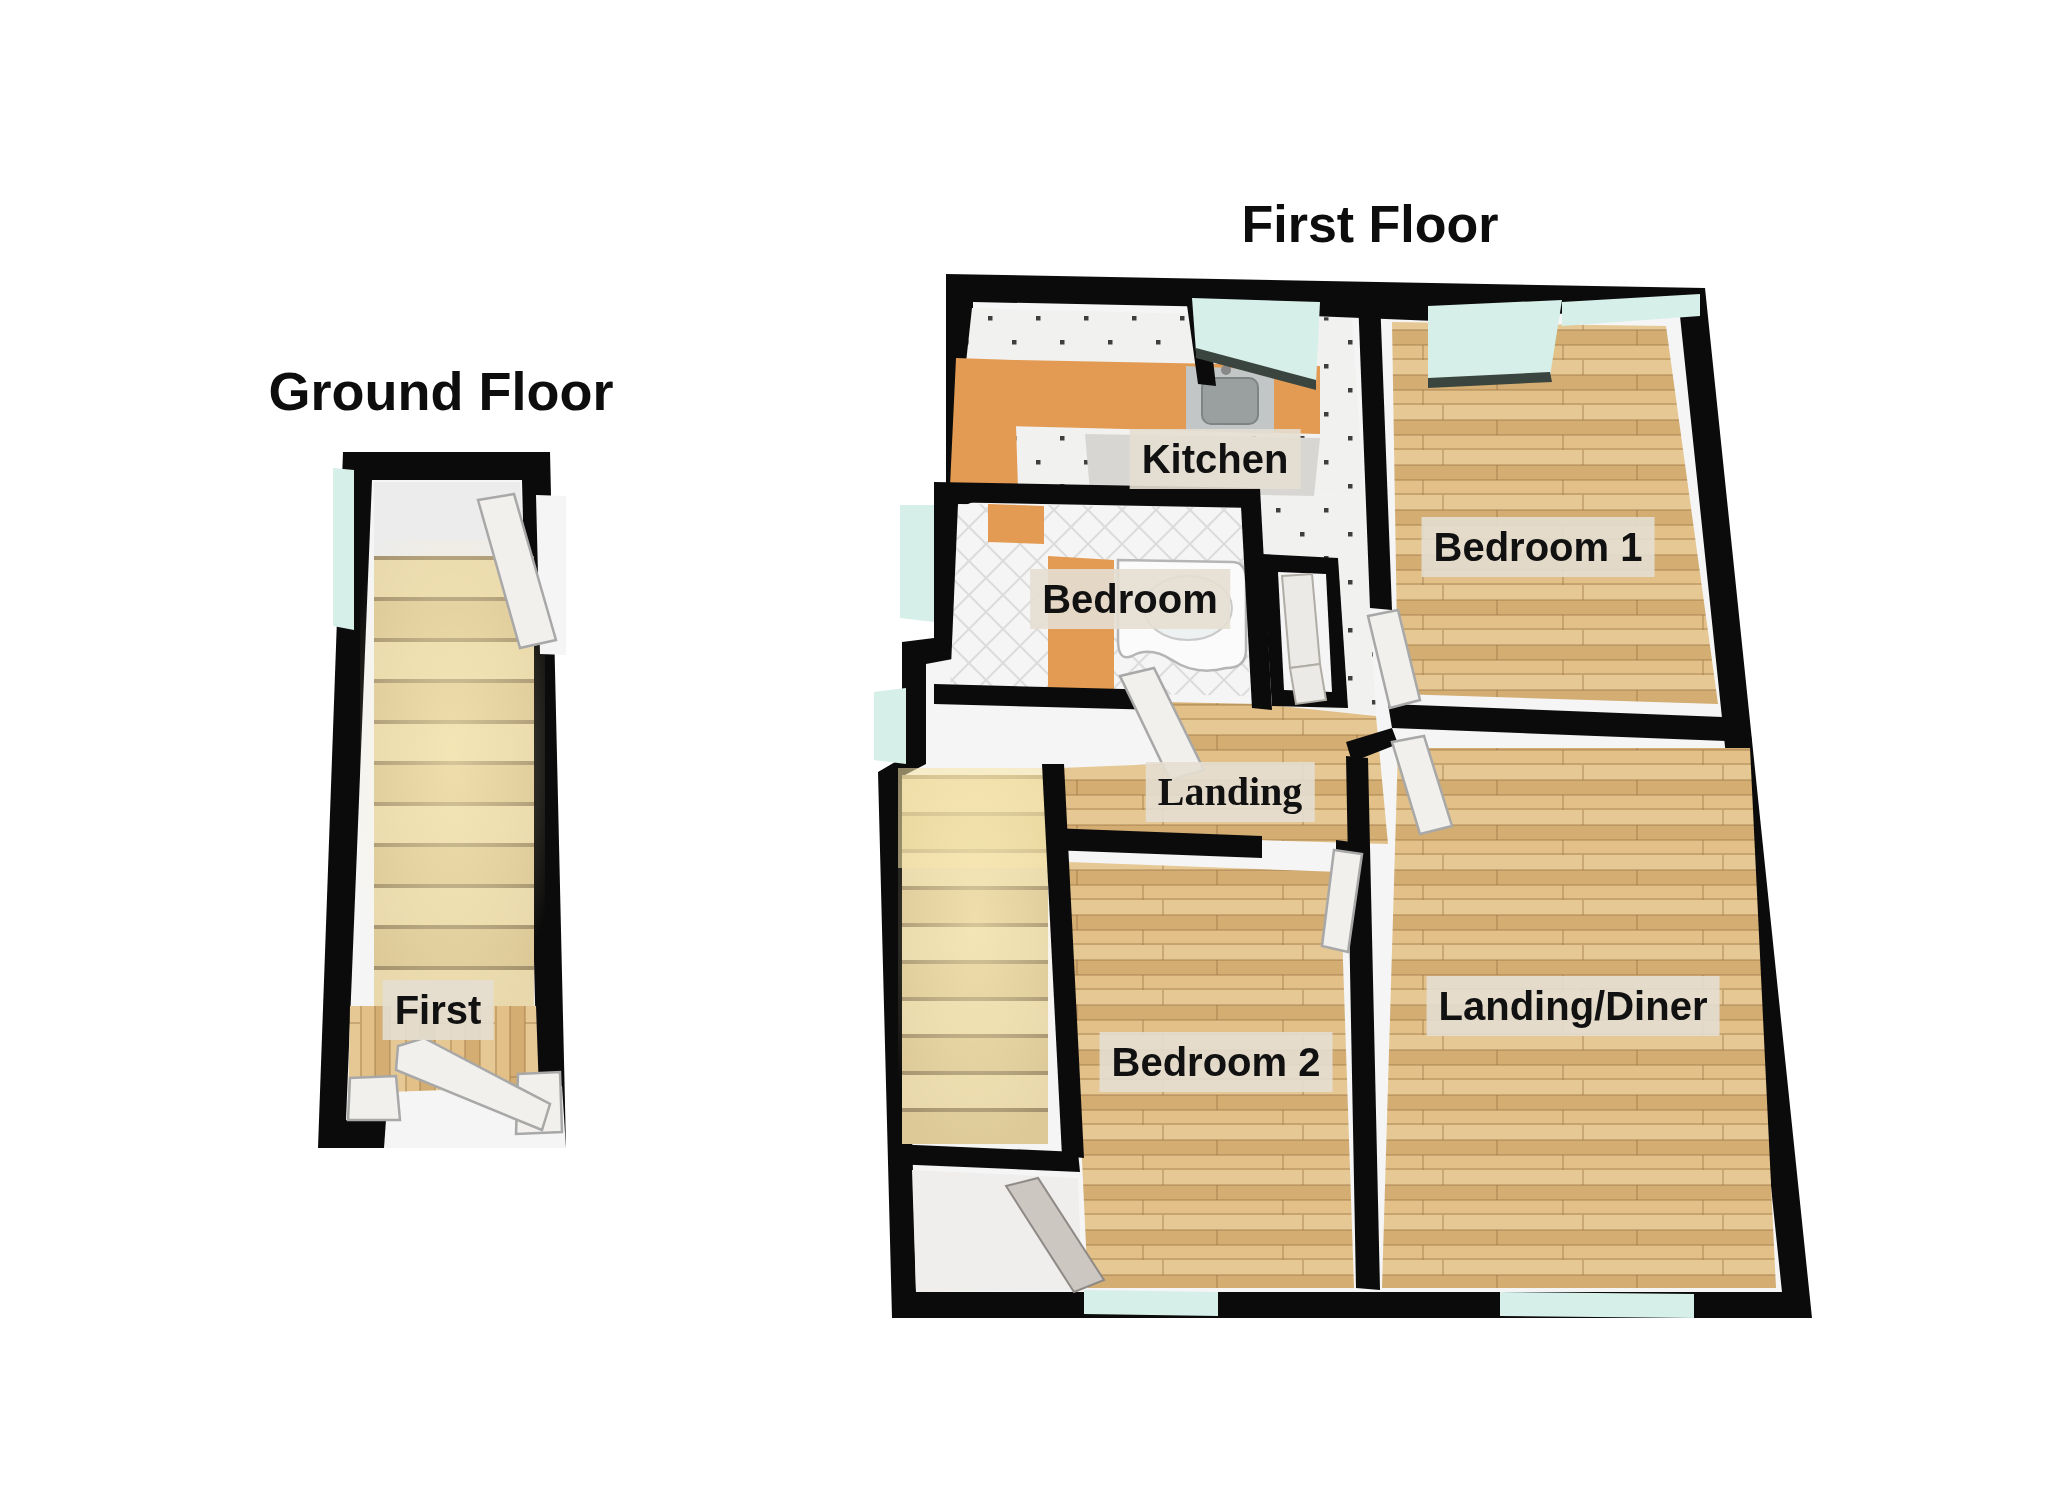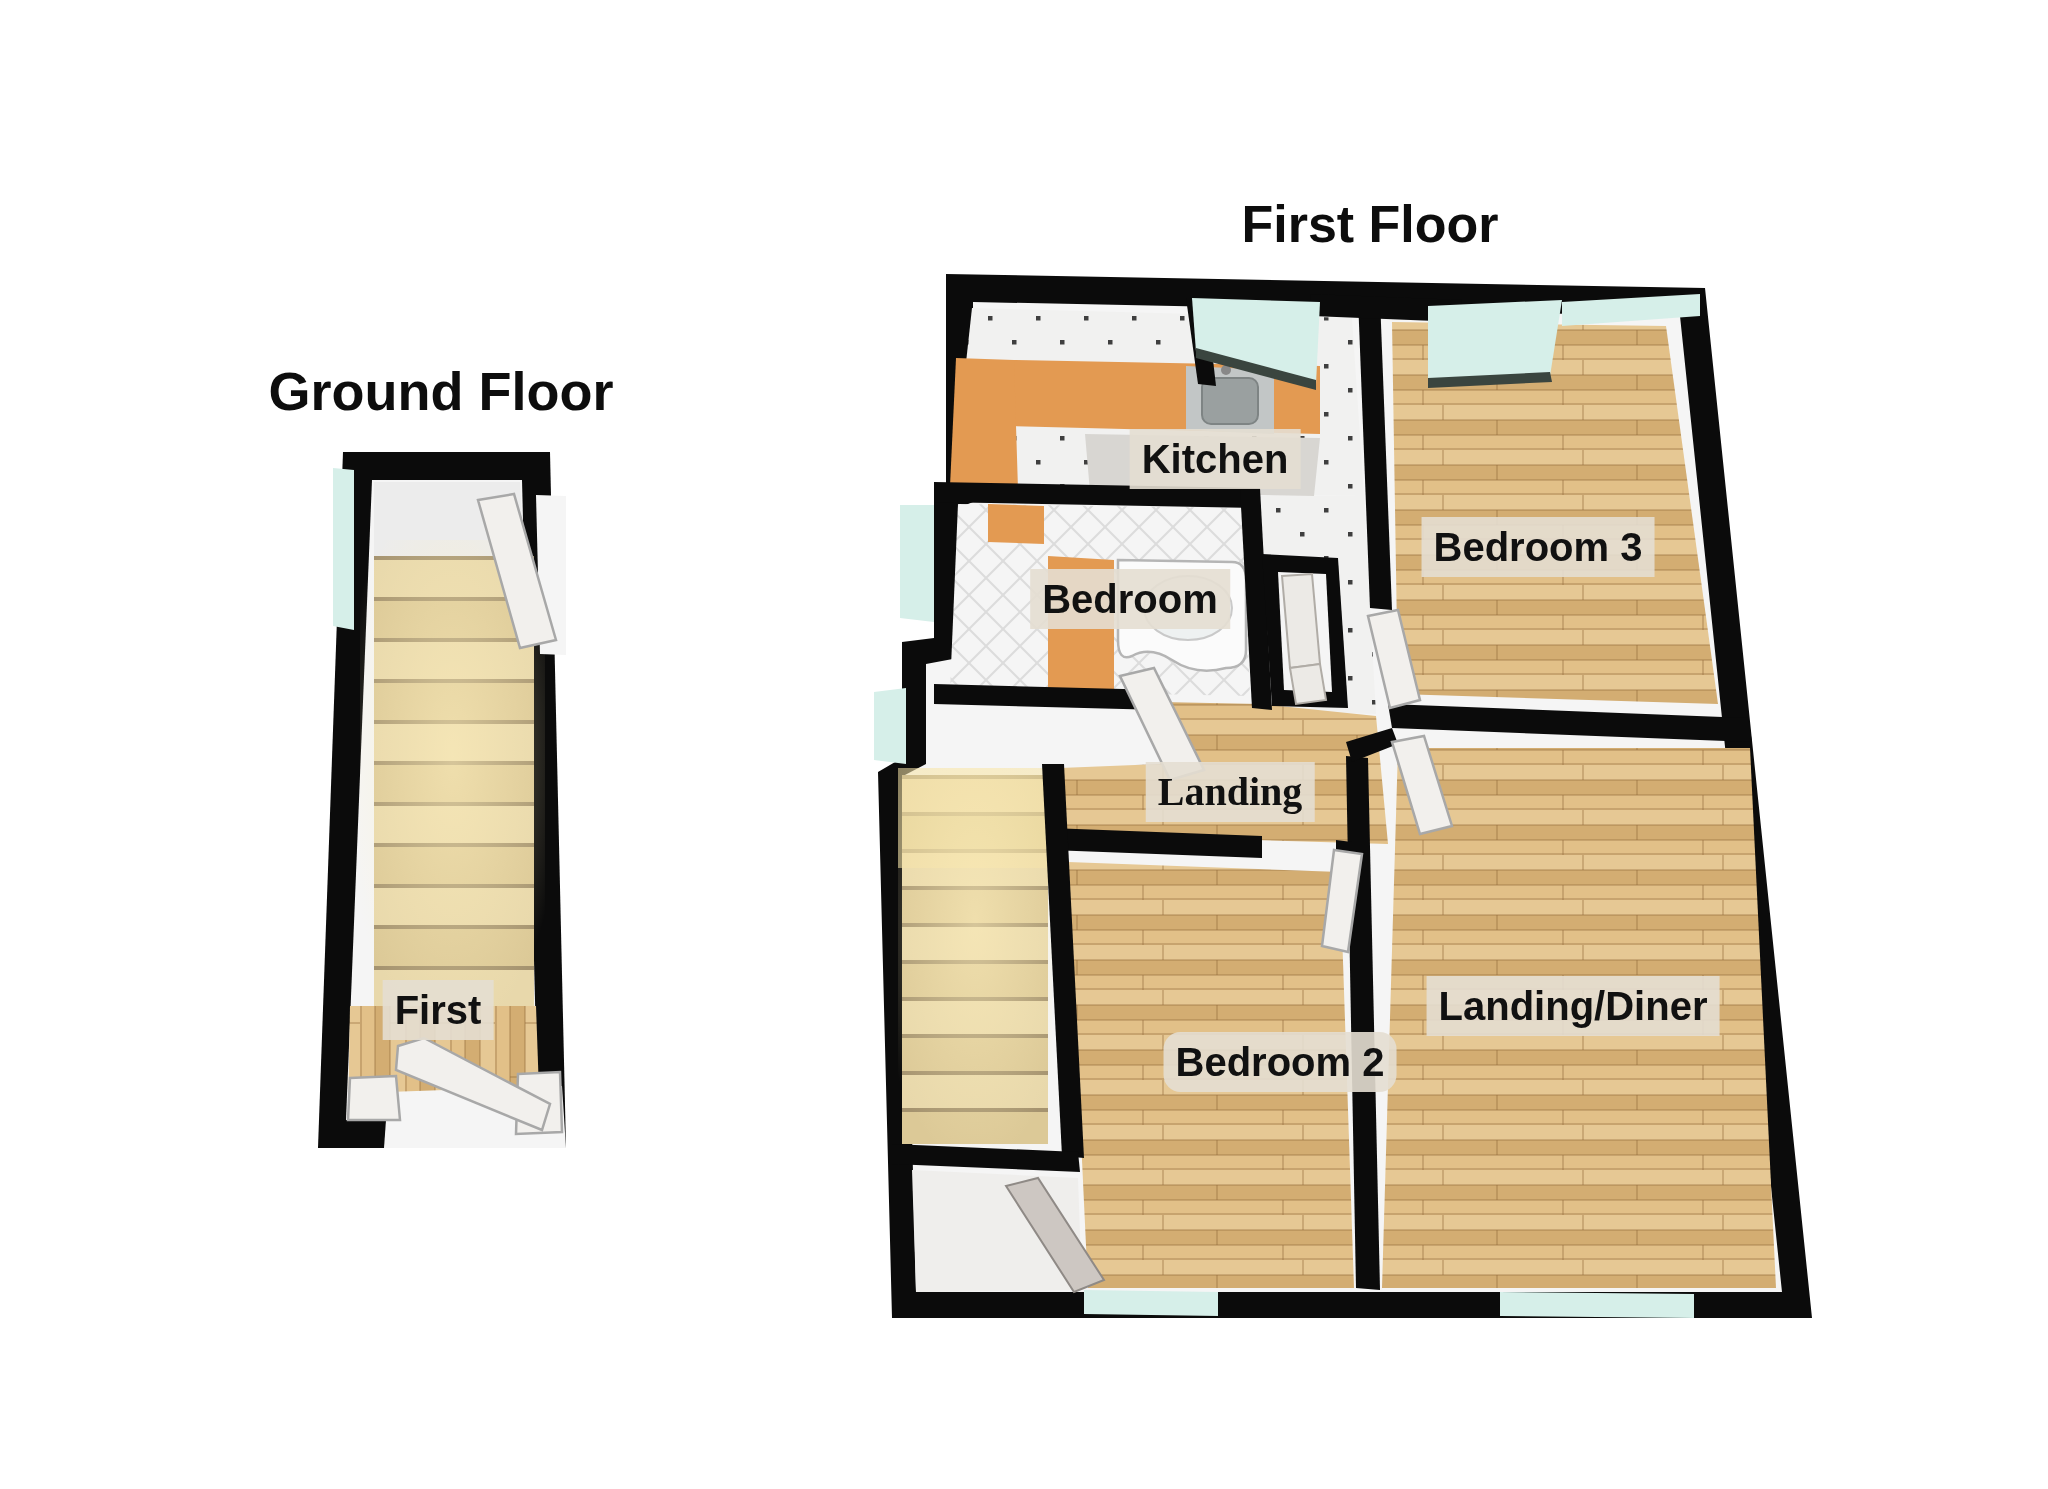--- a/index.html
+++ b/index.html
@@ -29,21 +29,21 @@
     background:var(--labelBg);
     padding:8px 12px;
     white-space:nowrap;
     line-height:1.1;
   }
   .label-hall{left:438px;top:1010px;}
   .label-kitchen{left:1215px;top:459px;}
   .label-bathroom{left:1130px;top:599px;}
   .label-landing{left:1230px;top:792px;font-family:Liberation Serif, serif;}
   .label-bedroom1{left:1538px;top:547px;}
-  .label-bedroom2{left:1280px;top:1062px;border-radius:17px;}
+  .label-bedroom2{left:1216px;top:1062px;}
   .label-lounge{left:1573px;top:1006px;}
   svg{position:absolute;}
   .svg-ground{left:300px;top:420px;}
   .svg-first{left:850px;top:250px;}
 
   
   .wall{fill:var(--wall);}
   .innerWall{fill:var(--innerWall);}
   .upperLanding{fill:#ececec;}
   .glass{fill:var(--glass);}
@@ -267,16 +267,16 @@
     </g>
   </svg>
 
   <div class="floor-title title-first">First Floor</div>
   <div class="floor-title title-ground">Ground Floor</div>
 
   <div class="room-label label-hall">First</div>
   <div class="room-label label-kitchen">Kitchen</div>
   <div class="room-label label-bathroom">Bedroom</div>
   <div class="room-label label-landing">Landing</div>
-  <div class="room-label label-bedroom1">Bedroom 3</div>
+  <div class="room-label label-bedroom1">Bedroom 1</div>
   <div class="room-label label-bedroom2">Bedroom 2</div>
   <div class="room-label label-lounge">Landing/Diner</div>
 </div>
 
 </body></html>

